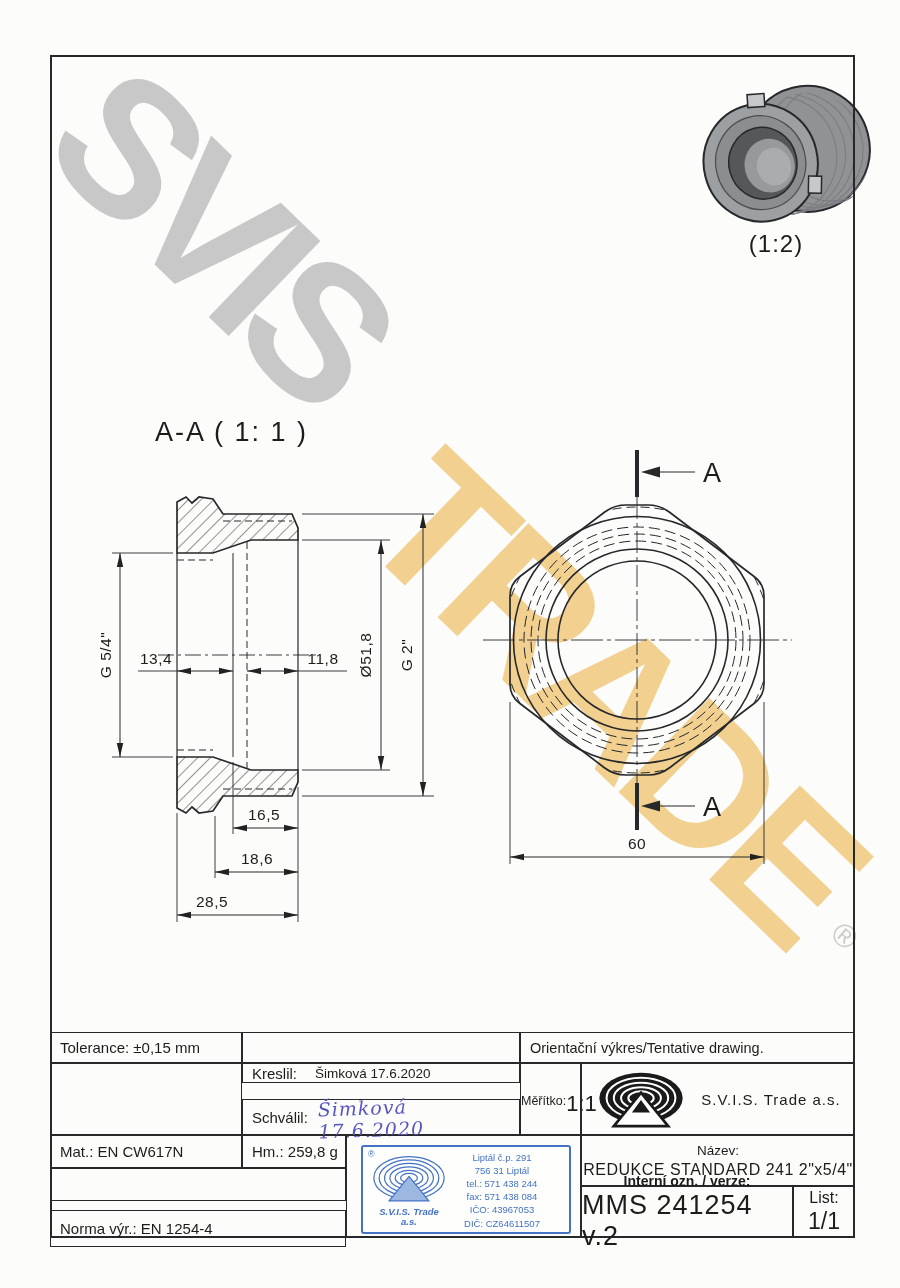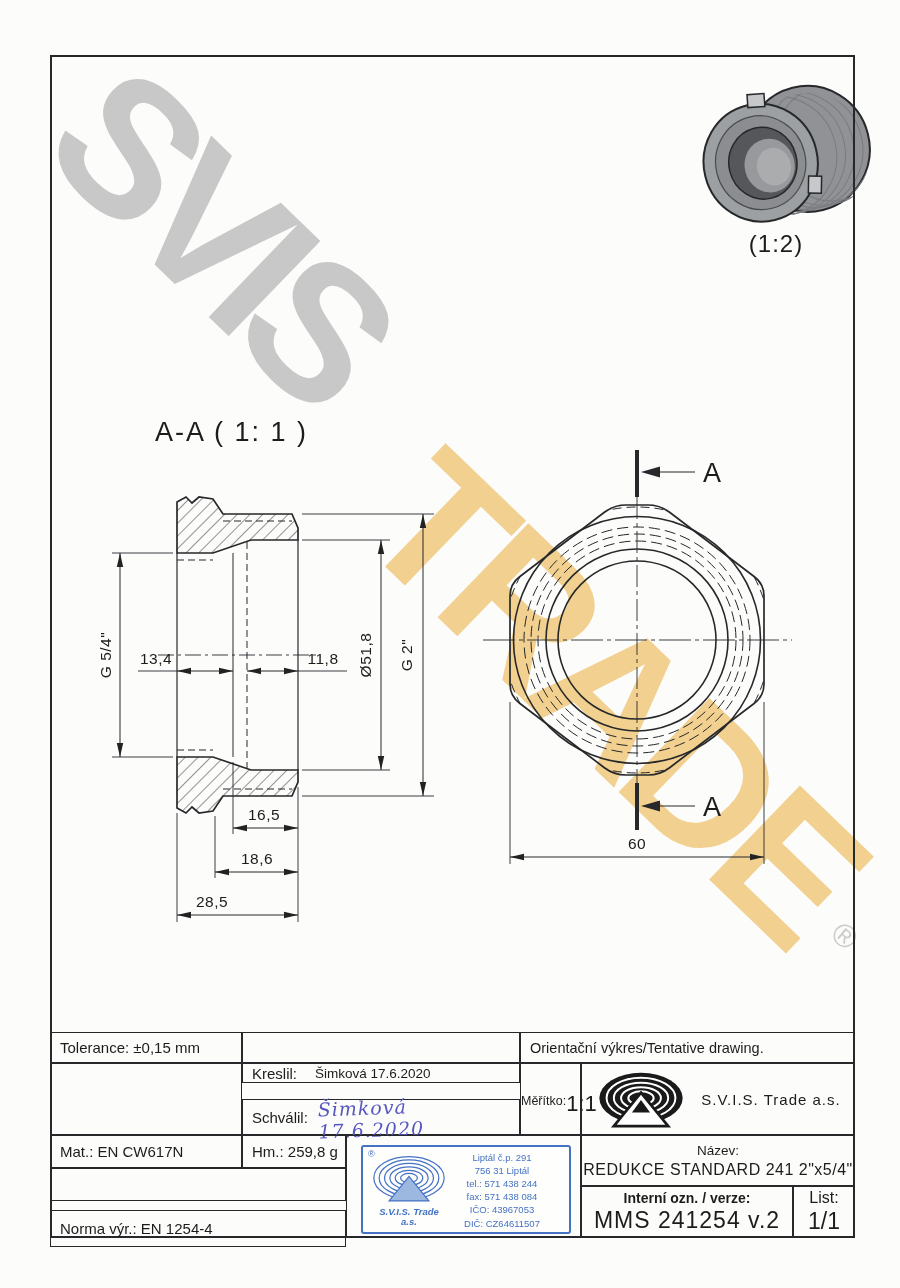--- a/index.html
+++ b/index.html
@@ -240,20 +240,20 @@
         </div>
       </div>
     </div>
 
     <div class="cell" style="left:531px;top:103px;width:274px;height:51px;flex-direction:column;justify-content:center;gap:3px;">
       <span style="font-size:13.5px;">Název:</span>
       <span style="font-size:16px;letter-spacing:.5px;">REDUKCE STANDARD 241 2"x5/4"</span>
     </div>
     <div class="cell" style="left:531px;top:154px;width:212px;height:52px;flex-direction:column;justify-content:center;gap:1px;">
       <span style="font-size:14px;font-weight:bold;">Interní ozn. / verze:</span>
-      <span style="font-size:23px;letter-spacing:1px;">MMS 241254 v.2</span>
+      <span style="font-size:27px;letter-spacing:1px;">MMS 241254 v.2</span>
     </div>
     <div class="cell" style="left:743px;top:154px;width:62px;height:52px;flex-direction:column;justify-content:center;gap:1px;">
       <span style="font-size:16px;">List:</span>
       <span style="font-size:23px;">1/1</span>
     </div>
   </div>
 </div>
 
 </body></html>

